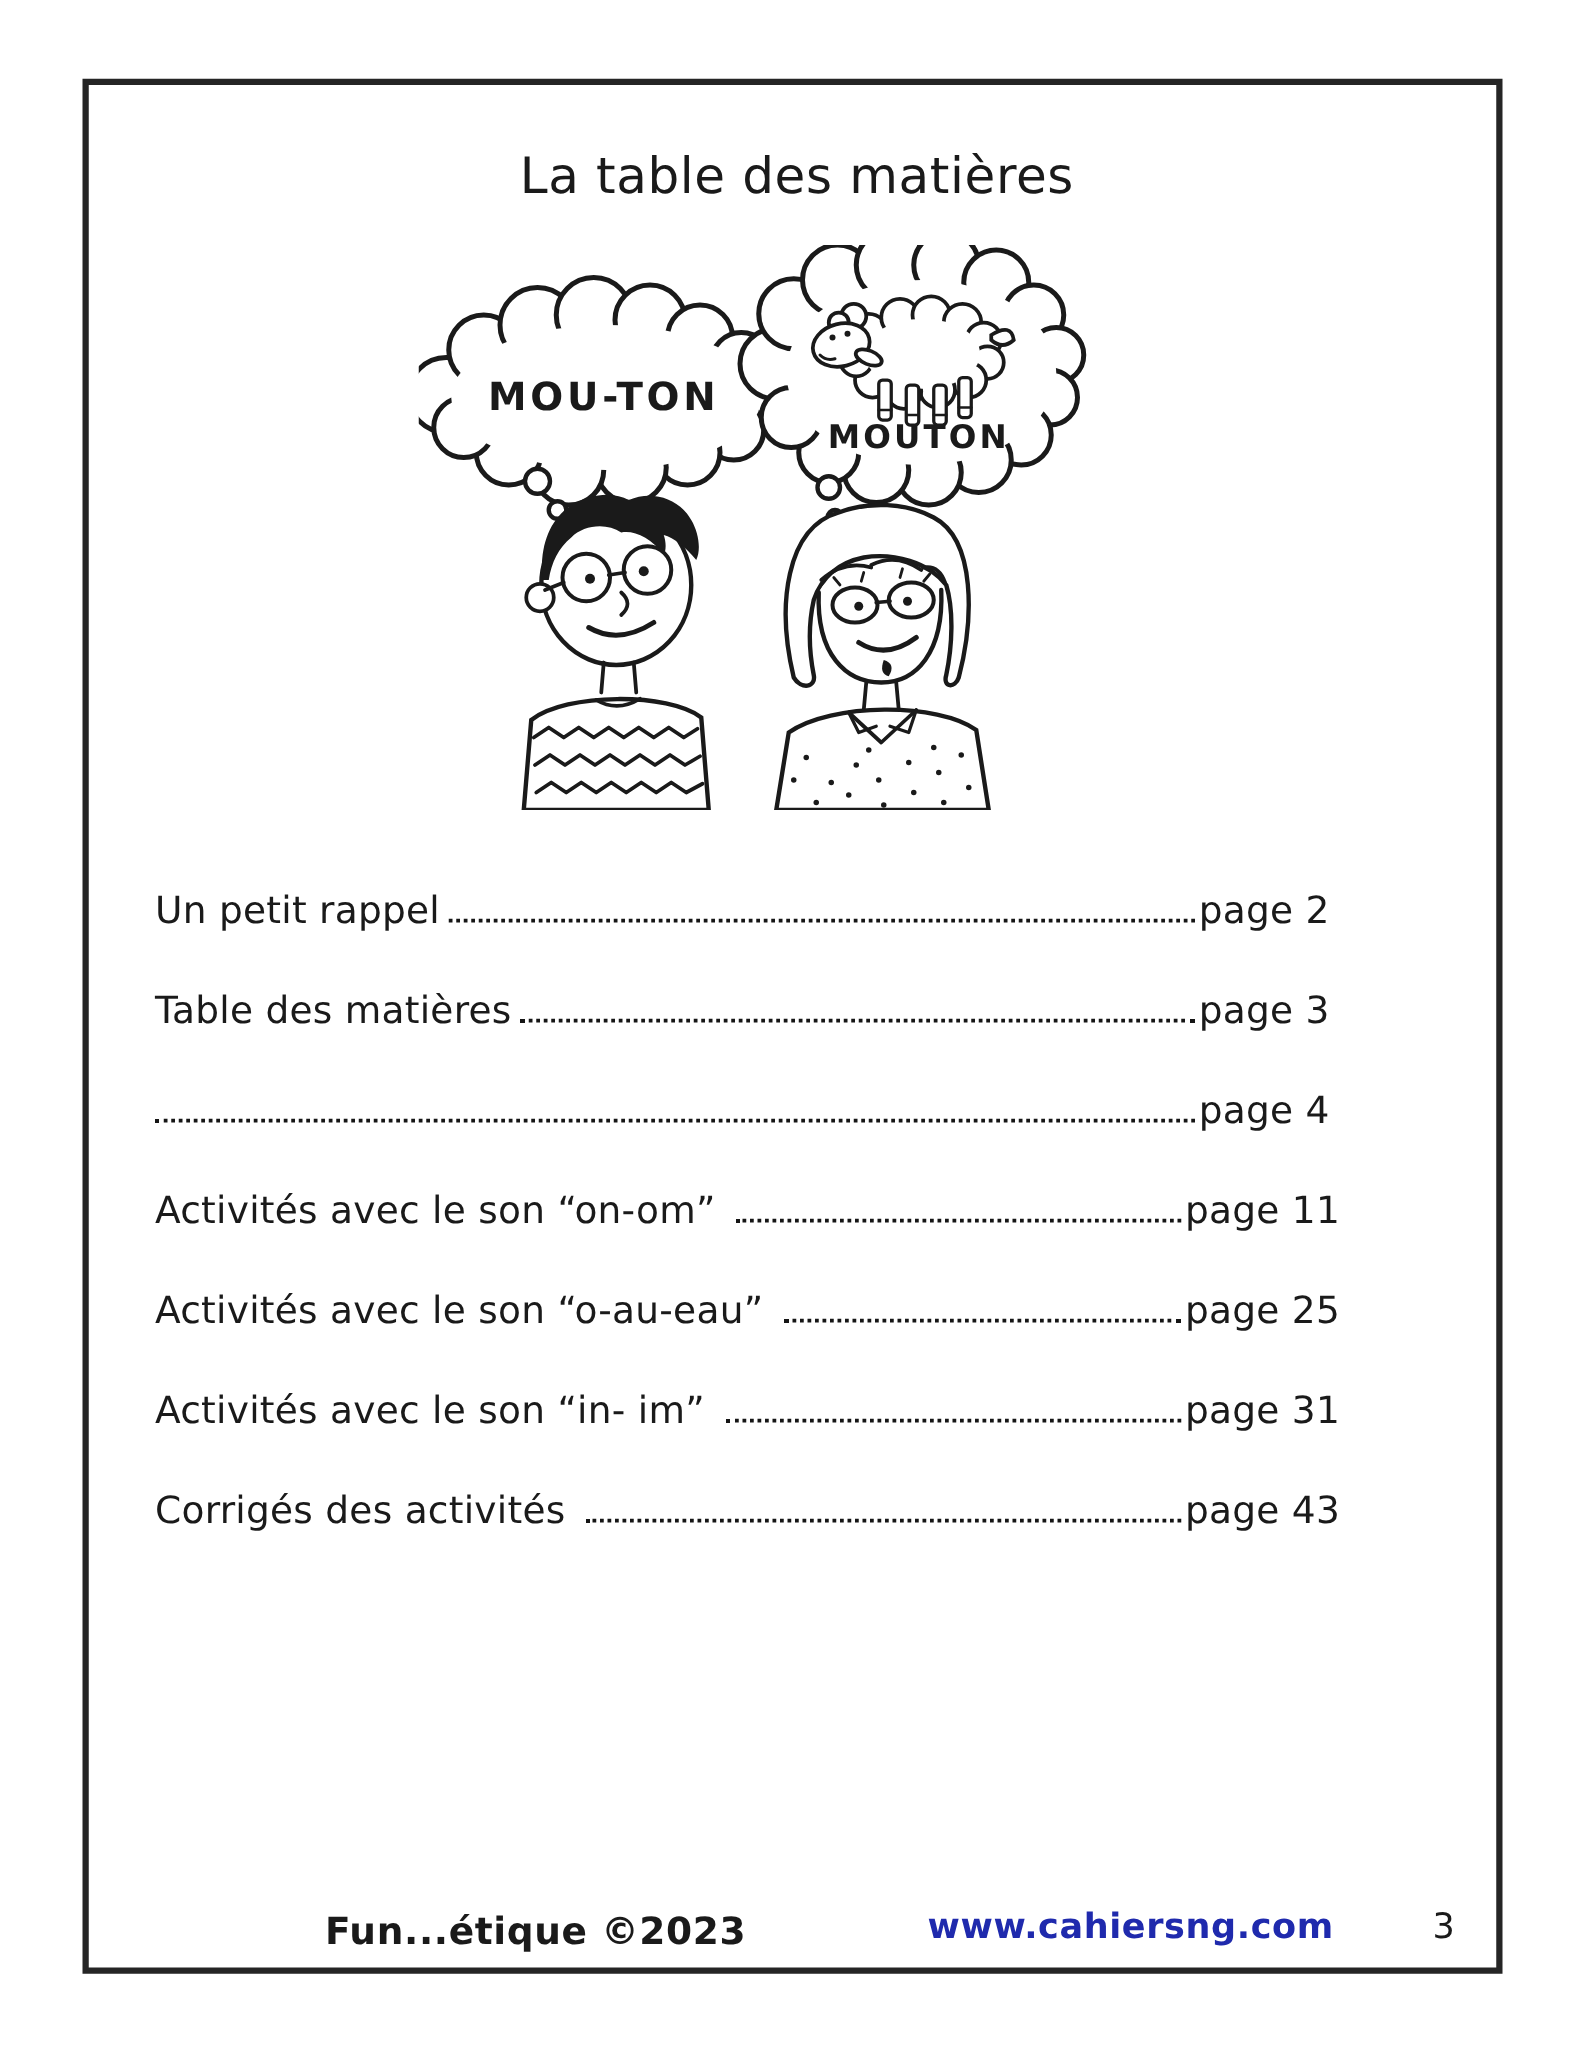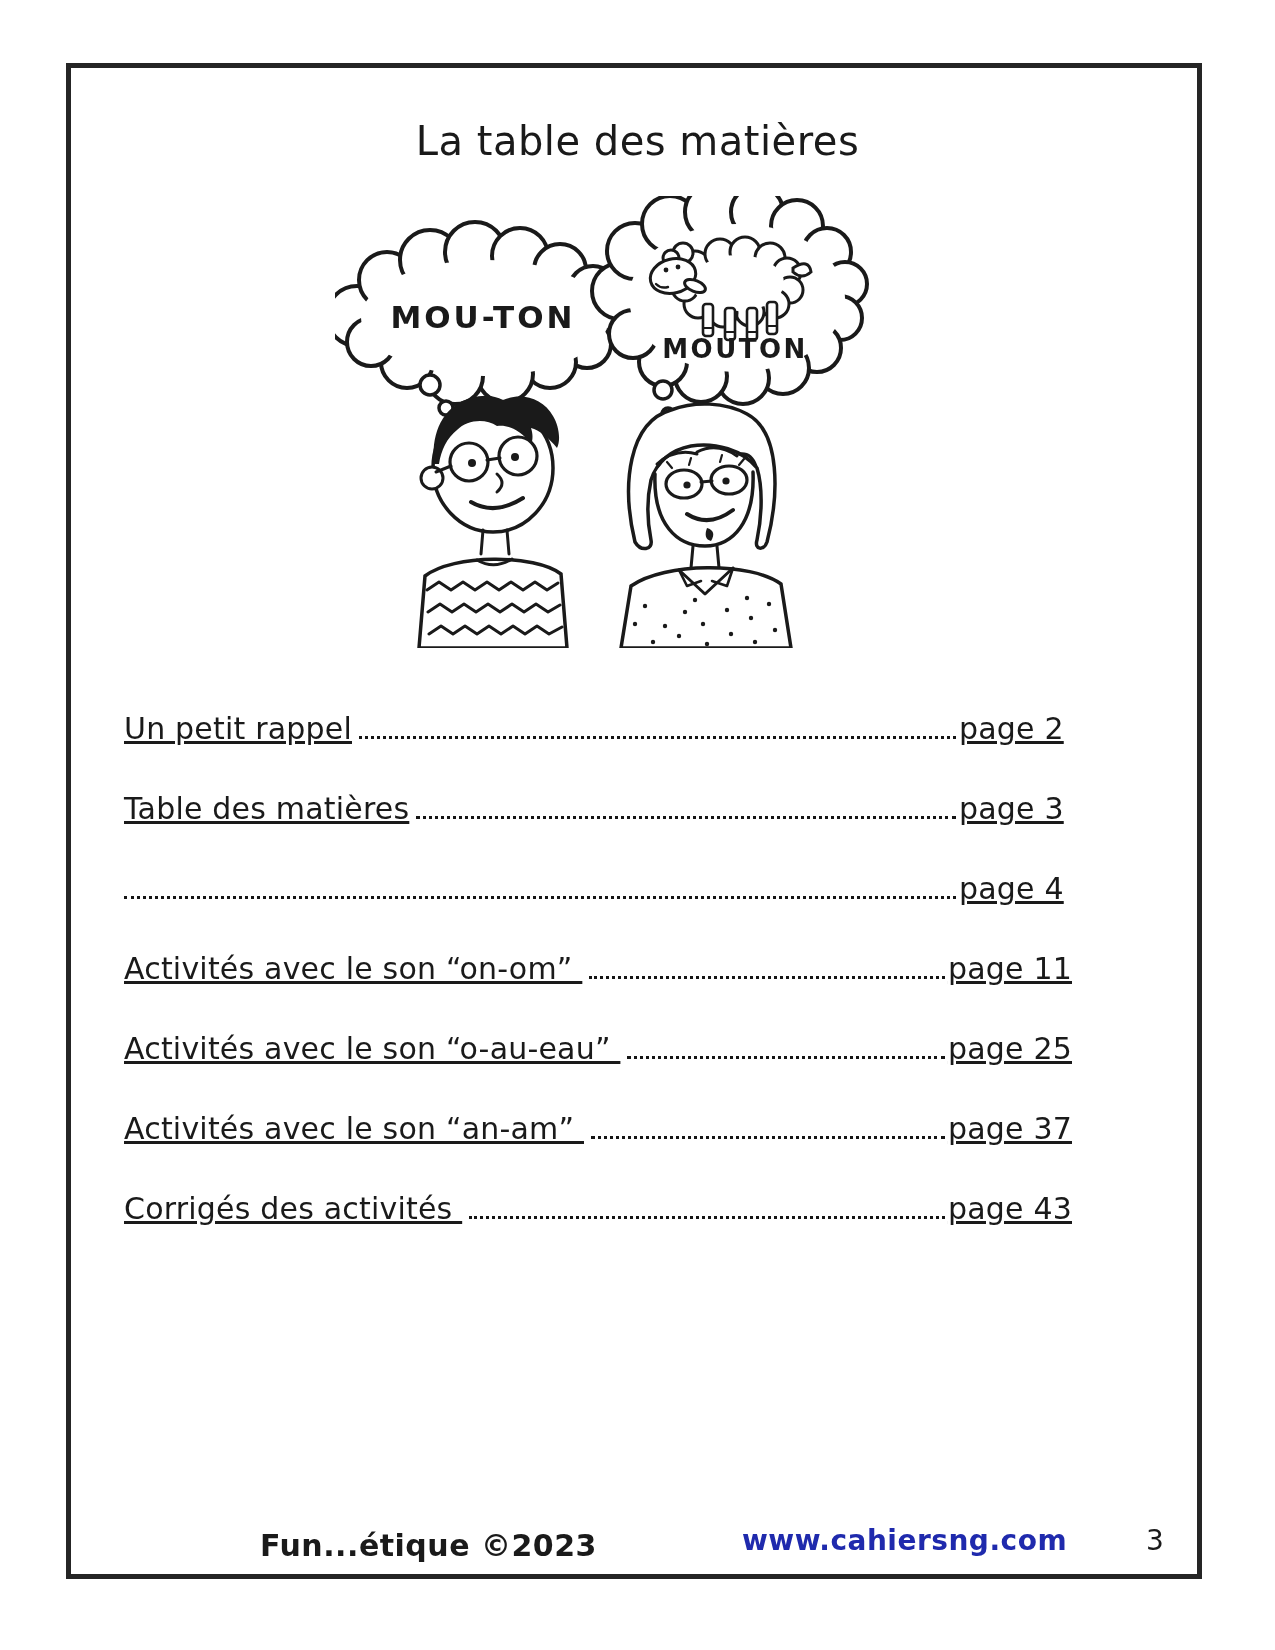--- a/index.html
+++ b/index.html
@@ -22,21 +22,21 @@
     position:absolute; left:0; top:118px; width:100%;
     text-align:center;
     font-size:40px; font-weight:normal; letter-spacing:0.5px;
   }
   .illustration {
     position:absolute; left:335px; top:196px;
     width:560px; height:452px;
   }
   .illustration svg { display:block; width:100%; height:100%; }
   .toc {
-    position:absolute; left:124px; top:699px; width:948px;text-decoration:underline;
+    position:absolute; left:124px; top:699px; width:948px;
   }
   .toc-entry {
     display:flex; align-items:baseline;
     height:80px; font-size:30px;
     letter-spacing:0.2px;
   }
   .toc-entry-label { white-space:pre; padding-right:7px; }
   .toc-leader {
     flex:1 1 auto;
     border-bottom:3.4px dotted #151515;
@@ -273,23 +273,23 @@
     <span class="toc-entry-label">Activités avec le son “on-om” </span>
     <span class="toc-leader"></span>
     <span class="toc-entry-page">page 11</span>
   </div>
     <div class="toc-entry">
     <span class="toc-entry-label">Activités avec le son “o-au-eau” </span>
     <span class="toc-leader"></span>
     <span class="toc-entry-page">page 25</span>
   </div>
     <div class="toc-entry">
-    <span class="toc-entry-label">Activités avec le son “an-am” </span>
-    <span class="toc-leader"></span>
-    <span class="toc-entry-page">page 37</span>
+    <span class="toc-entry-label">Activités avec le son “in- im” </span>
+    <span class="toc-leader"></span>
+    <span class="toc-entry-page">page 31</span>
   </div>
     <div class="toc-entry">
     <span class="toc-entry-label">Corrigés des activités </span>
     <span class="toc-leader"></span>
     <span class="toc-entry-page">page 43</span>
   </div>
   </div>
 
 <div class="footer-brand">Fun...étique ©2023</div>
 <a class="footer-website" href="#">www.cahiersng.com</a>

